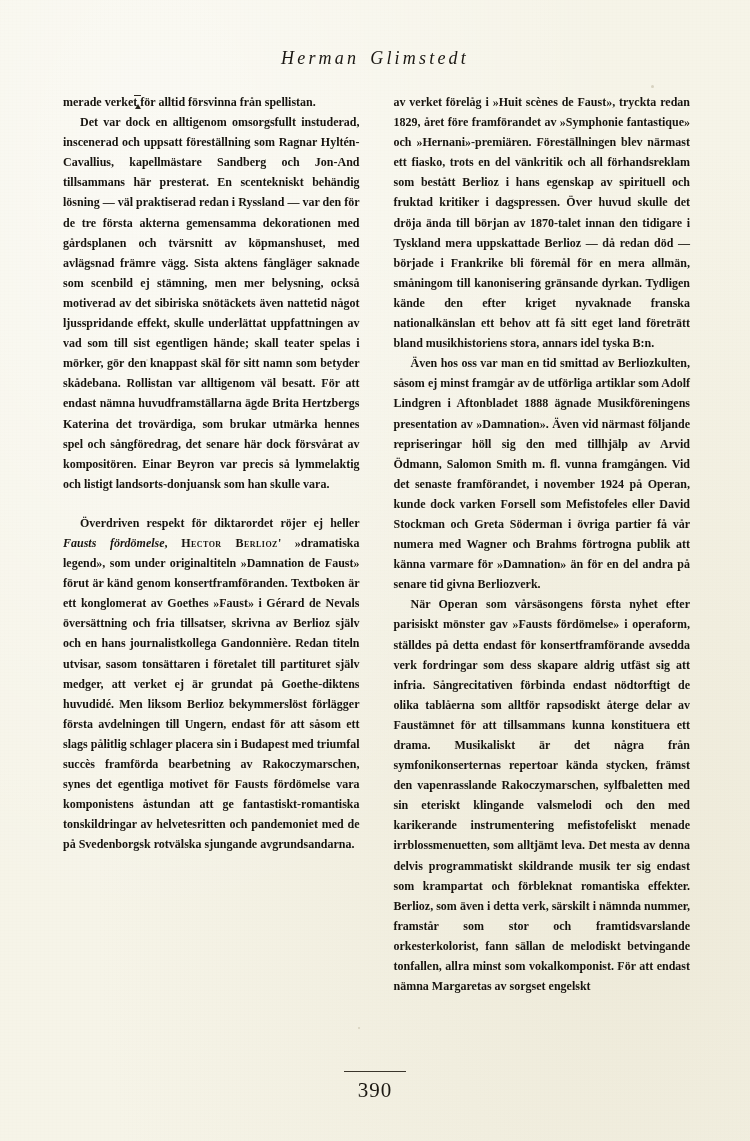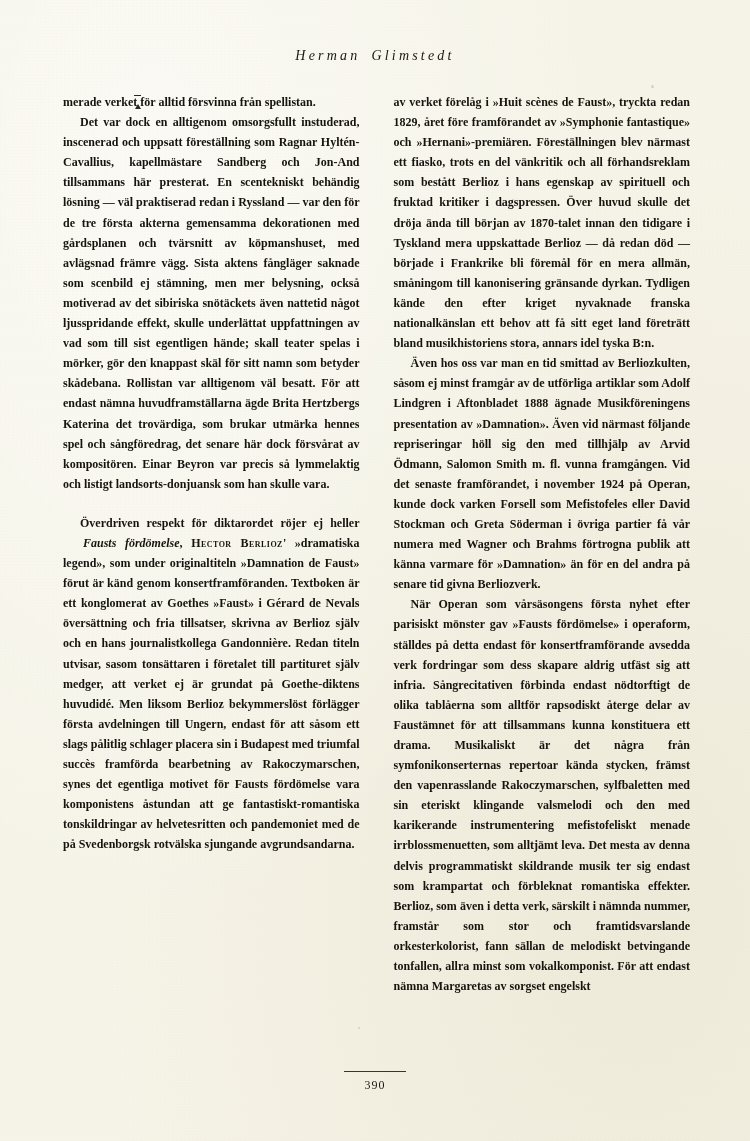--- a/index.html
+++ b/index.html
@@ -29,21 +29,21 @@
       repeating-linear-gradient(0deg, rgba(190,182,150,.05) 0px, rgba(190,182,150,.05) 1px, rgba(255,255,255,0) 1px, rgba(255,255,255,0) 3px),
       repeating-linear-gradient(90deg, rgba(190,182,150,.04) 0px, rgba(190,182,150,.04) 1px, rgba(255,255,255,0) 1px, rgba(255,255,255,0) 4px);
   }
   .running-head {
     position: absolute;
     top: 48px;
     left: 0;
     right: 0;
     text-align: center;
     font-style: italic;
-    font-size: 14px;
+    font-size: 18px;
     letter-spacing: 3.2px;
     color: #1a1712;
   }
   .running-head .gap { display: inline-block; width: 11px; }
 
   .columns {
     position: absolute;
     top: 92px;
     left: 63px;
     width: 627px;
@@ -61,21 +61,21 @@
     color: #17140f;
     font-weight: bold;
   }
   .col p {
     margin: 0;
     text-indent: 17px;
   }
   .col p.noindent { text-indent: 0; }
   .col p.gap-before { margin-top: 19px; }
 
-  .it { font-style: italic; margin-left: 20px; }
+  .it { font-style: italic; }
   .sc {
     font-variant: small-caps;
     letter-spacing: .45px;
   }
   .mark {
     position: relative;
     display: inline-block;
     width: 0;
     height: 0;
     vertical-align: baseline;
@@ -107,21 +107,21 @@
     top: 1071px;
     text-align: center;
   }
   .folio-rule {
     width: 62px;
     height: 1.3px;
     background: #3a352b;
     margin: 0 auto 6px auto;
   }
   .folio {
-    font-size: 12px;
+    font-size: 21px;
     letter-spacing: 1px;
     color: #1c1913;
   }
   .speck {
     position: absolute;
     background: #b9b29a;
     border-radius: 50%;
     opacity: .5;
     pointer-events: none;
   }

